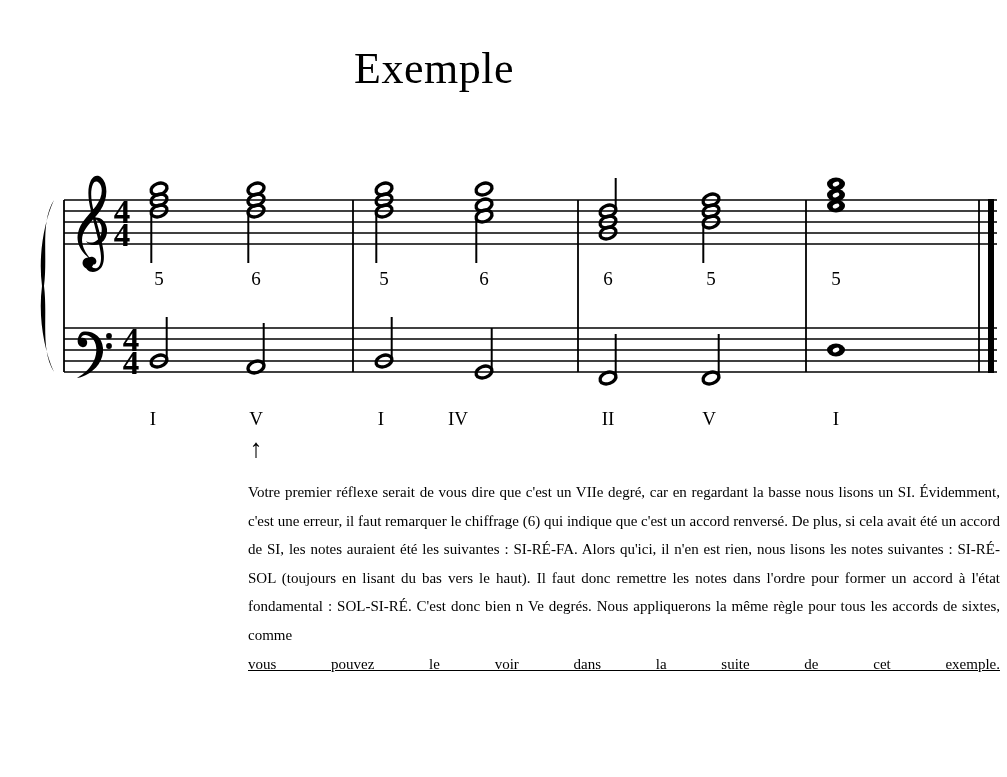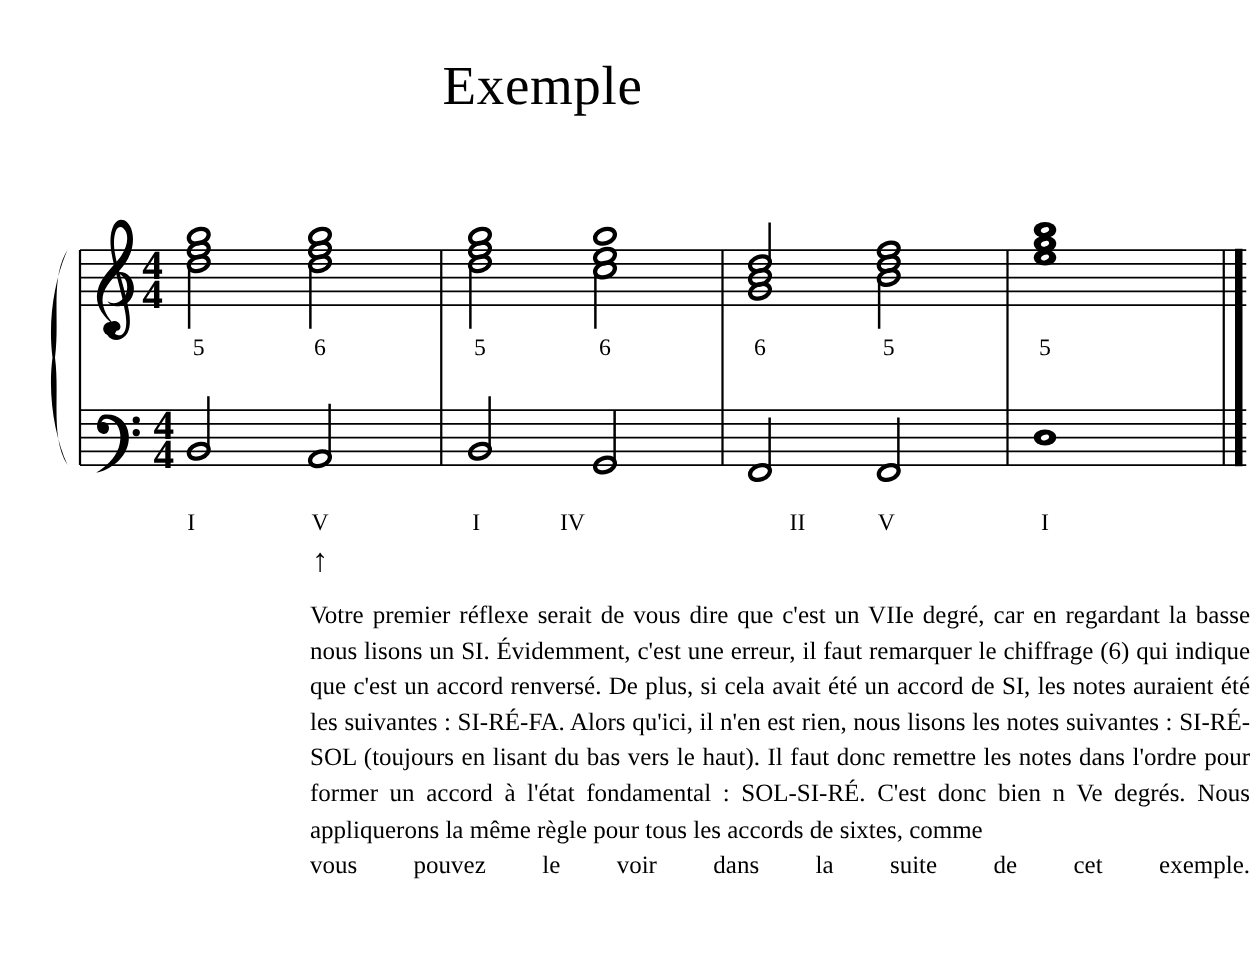--- a/index.html
+++ b/index.html
@@ -67,32 +67,33 @@
     transform: translateX(-50%);
     font-size: 26px;
     line-height: 26px;
   }
 
   #body-text {
     position: absolute;
     top: 478px;
     left: 248px;
     width: 752px;
-    font-size: 20px;
+    font-size: 15px;
     line-height: 28.6px;
     text-align: justify;
     text-justify: inter-word;
     hyphens: none;
   }
   #body-text p {
     margin: 0;
   }
   #body-text .last-line {
     display: block;
     text-align: justify;
+    text-decoration: underline;
   }
   #body-text .last-line::after {
     content: "";
     display: inline-block;
     width: 100%;
   }
 </style>
 </head>
 <body>
 
@@ -277,21 +278,21 @@
   <span class="fb-item" style="left:608px">6</span>
   <span class="fb-item" style="left:711px">5</span>
   <span class="fb-item" style="left:836px">5</span>
 </div>
 
 <div id="roman-numeral-row">
   <span class="rn-item" style="left:153px">I</span>
   <span class="rn-item" style="left:256px">V</span>
   <span class="rn-item" style="left:381px">I</span>
   <span class="rn-item" style="left:458px">IV</span>
-  <span class="rn-item" style="left:638px">II</span>
+  <span class="rn-item" style="left:608px">II</span>
   <span class="rn-item" style="left:709px">V</span>
   <span class="rn-item" style="left:836px">I</span>
 </div>
 
 <div id="arrow-marker">↑</div>
 
 <div id="body-text">
   <p><span>Votre premier réflexe serait de vous dire que c'est un VIIe degré, car en regardant la basse nous lisons un SI. Évidemment, c'est une erreur,  il faut remarquer le chiffrage (6) qui indique que c'est un accord renversé. De plus, si cela avait été un accord de SI, les notes auraient été les suivantes : SI-RÉ-FA. Alors qu'ici, il n'en est rien, nous lisons les notes suivantes : SI-RÉ-SOL (toujours en lisant du bas vers le haut).  Il faut donc remettre les notes dans l'ordre pour former un accord à l'état fondamental : SOL-SI-RÉ. C'est donc bien n Ve degrés. Nous appliquerons la même règle pour tous les accords de sixtes, comme</span> <span class="last-line">vous pouvez le voir dans la suite de cet exemple.</span></p>
 </div>
 

